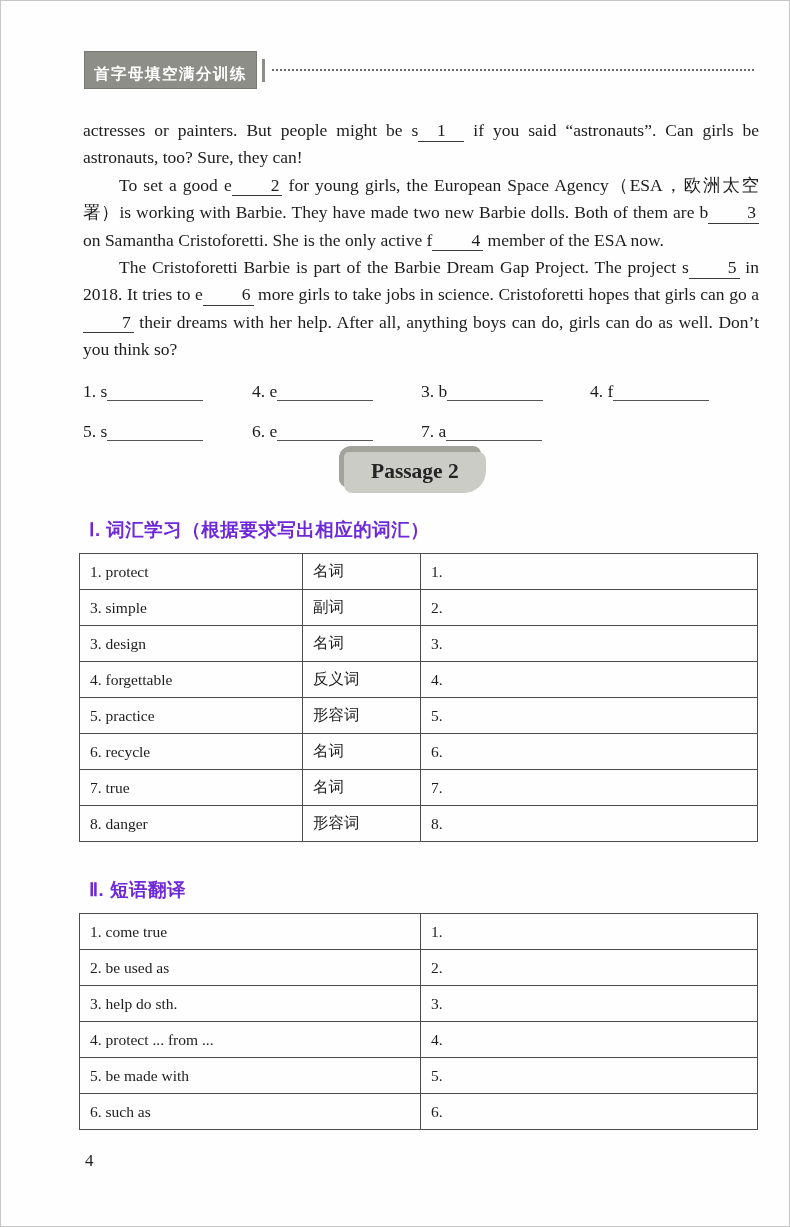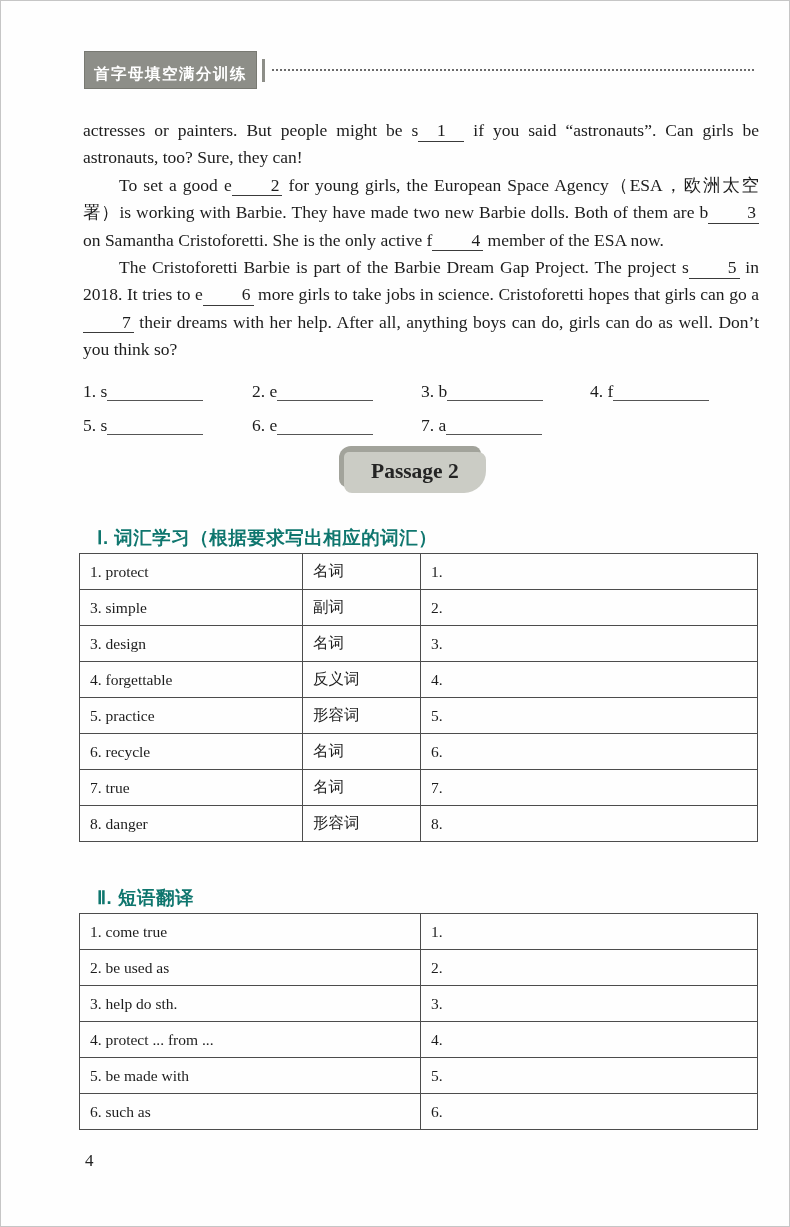--- a/index.html
+++ b/index.html
@@ -21,37 +21,37 @@
   .paras{position:absolute;left:82px;top:116px;width:676px;
          font-size:17.5px;line-height:27.4px;text-align:justify;}
   .para{margin:0;}
   .para.indent{text-indent:36px;}
   .blank{display:inline-block;min-width:40px;text-align:center;
          border-bottom:1.6px solid #3a3a3a;line-height:1;padding:0 3px 1px;}
 
   
   .blanks-grid{position:absolute;left:82px;top:374px;width:676px;
                display:grid;grid-template-columns:repeat(4,1fr);
-               row-gap:8px;font-size:17.5px;text-align:right;}
+               row-gap:14px;font-size:17.5px;text-align:right;}
   .bi{display:flex;align-items:flex-end;padding-right:26px;height:26px;}
   .bi-label{white-space:nowrap;line-height:1.1;}
   .bi-line{display:inline-block;width:96px;border-bottom:1.6px solid #555;height:15px;}
 
   
   .p2-wrap{position:absolute;left:338px;top:445px;}
   .p2-shadow{display:inline-block;background:var(--plaque-shadow,#a2a39b);
              border-radius:12px 8px 22px 8px;}
   .p2-box{background:var(--plaque-bg,#cbccc5);border-radius:5px 8px 22px 8px;
           transform:translate(5px,6px);padding:7px 27px 9px;
           font-weight:bold;font-size:21.5px;color:#242424;white-space:nowrap;}
 
   
-  .sec{position:absolute;left:80px;margin:16px;
+  .sec{position:absolute;left:80px;margin:8px;
        font-family:"Liberation Sans", sans-serif;font-weight:bold;
-       font-size:18.5px;color:#0f766e;letter-spacing:.5px;}
+       font-size:18.5px;color:#6d28d9;letter-spacing:.5px;}
   .sec1{top:508px;}
   .sec2{top:868px;}
 
   
   .tbl{position:absolute;left:78px;width:678px;border-collapse:collapse;
        font-size:15.5px;table-layout:fixed;}
   .tbl td{border:1.4px solid #4c4c4c;padding:0 10px;height:35px;
           vertical-align:middle;overflow:hidden;white-space:nowrap;}
   .tbl1{top:552px;border-radius:30px;}
   .tbl2{top:912px;}
@@ -74,21 +74,21 @@
       <p class="para indent">To set a good e<span class="blank">2</span> for young girls, the European Space Agency（ESA，欧洲太空署）is working with Barbie. They have made two new Barbie dolls. Both of them are b<span class="blank">3</span> on Samantha Cristoforetti. She is the only active f<span class="blank">4</span> member of the ESA now.</p>
       <p class="para indent">The Cristoforetti Barbie is part of the Barbie Dream Gap Project. The project s<span class="blank">5</span> in 2018. It tries to e<span class="blank">6</span> more girls to take jobs in science. Cristoforetti hopes that girls can go a<span class="blank">7</span> their dreams with her help. After all, anything boys can do, girls can do as well. Don’t you think so?</p>
     </section>
 
   <section class="blanks-grid" id="answer-blanks">
       <div class="bi">
         <span class="bi-label">1. s</span>
         <span class="bi-line"></span>
       </div>
       <div class="bi">
-        <span class="bi-label">2. e</span>
+        <span class="bi-label">4. e</span>
         <span class="bi-line"></span>
       </div>
       <div class="bi">
         <span class="bi-label">3. b</span>
         <span class="bi-line"></span>
       </div>
       <div class="bi">
         <span class="bi-label">4. f</span>
         <span class="bi-line"></span>
       </div>

